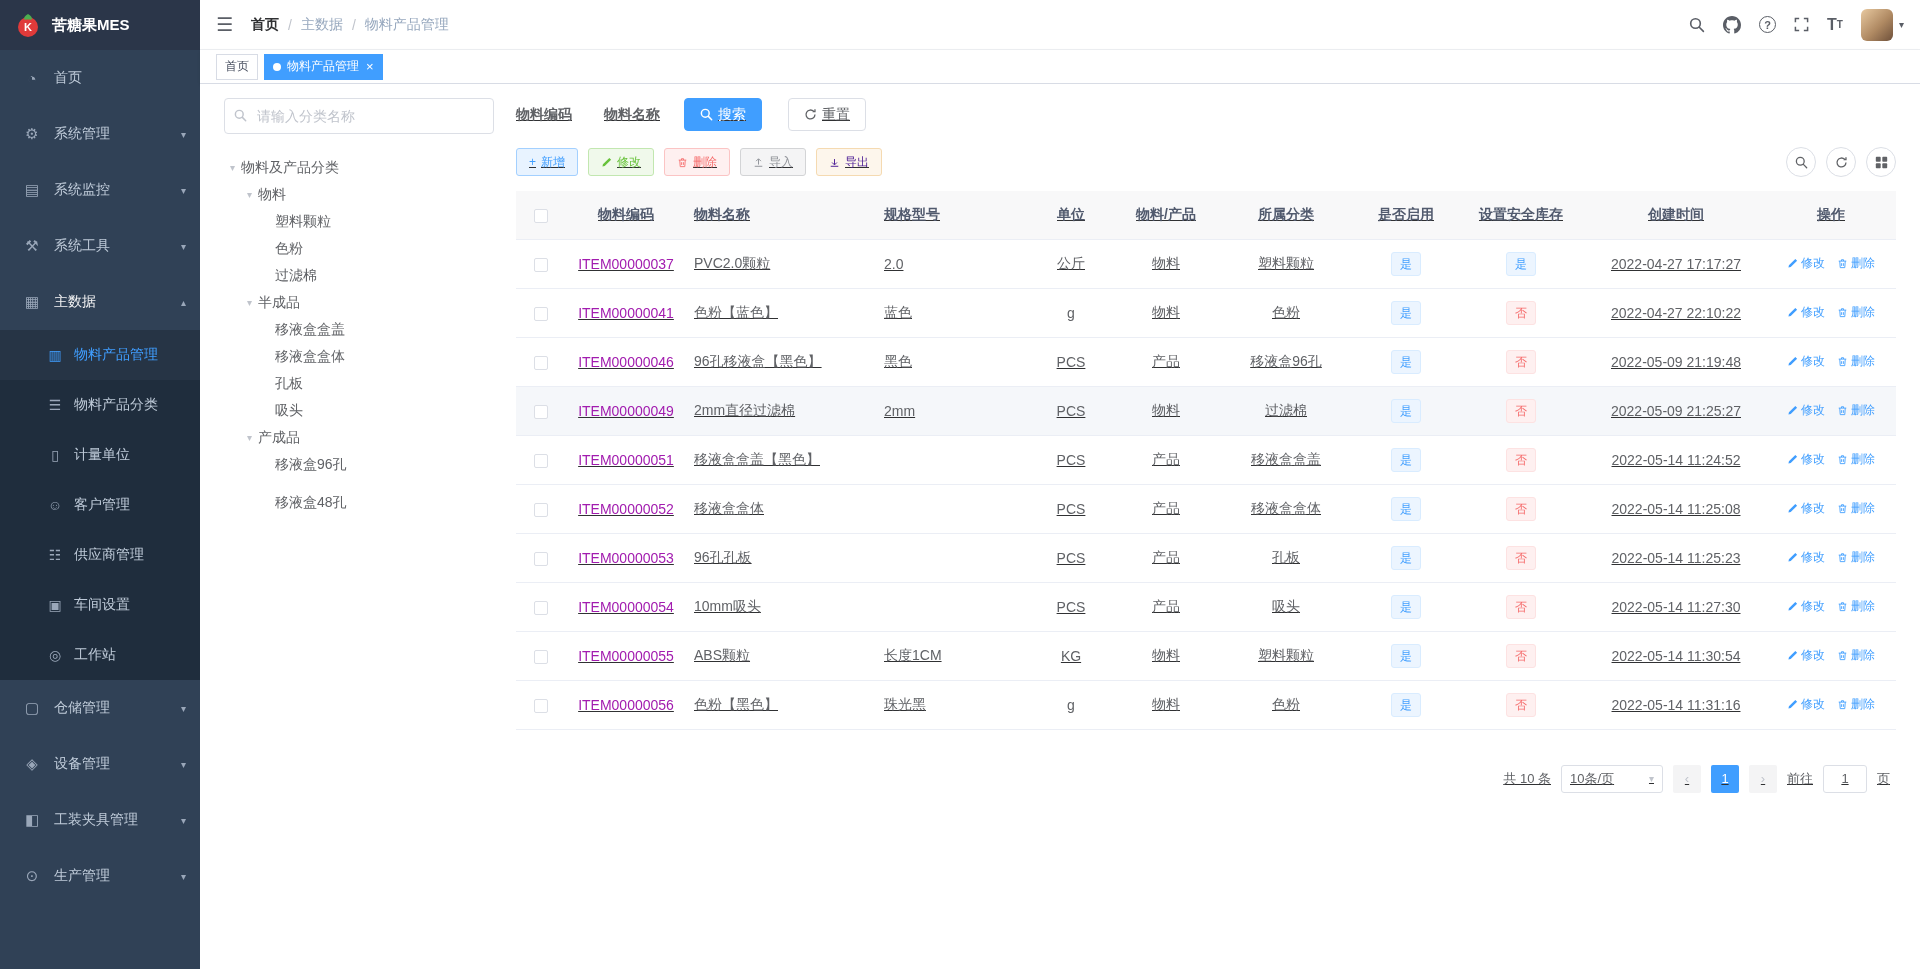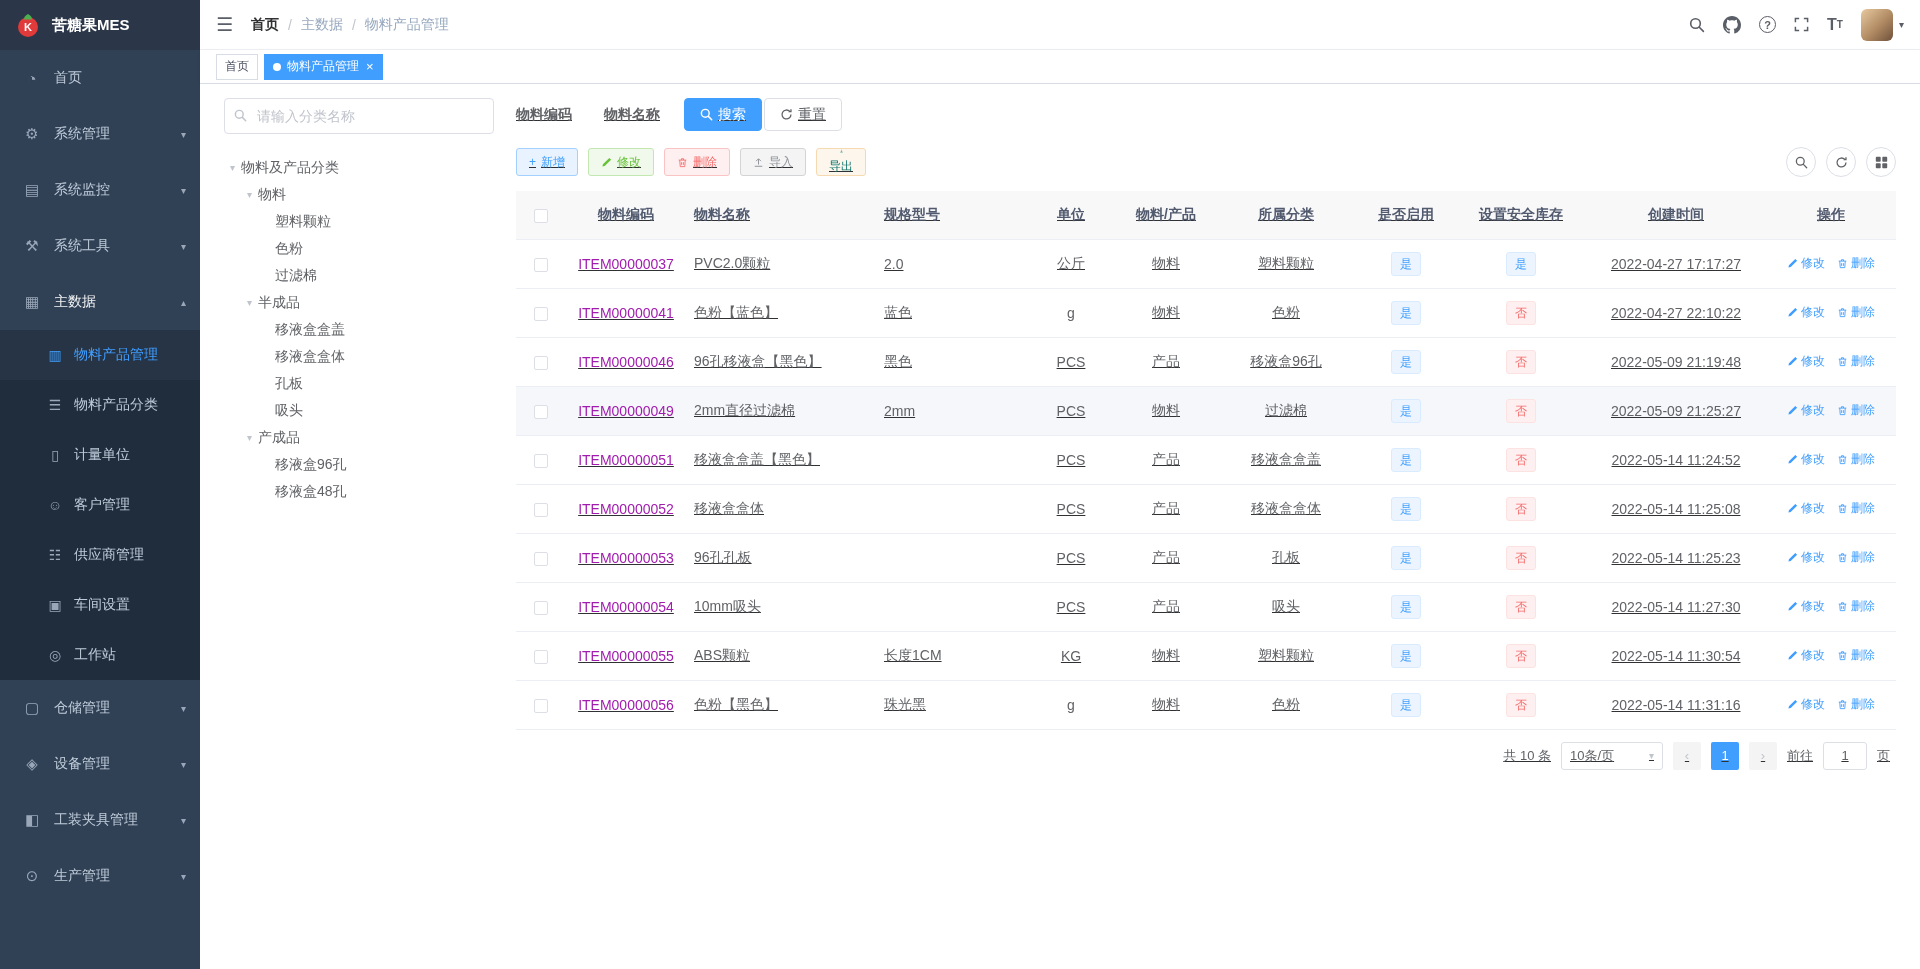--- a/index.html
+++ b/index.html
@@ -57,49 +57,49 @@
   .tree-node { height: 27px; display: flex; align-items: center; color: #606266; cursor: pointer; }
   .tree-caret { width: 17px; font-size: 10px; color: #c0c4cc; text-align: center; flex-shrink: 0; }
   .right-panel { flex: 1; min-width: 0; text-decoration: underline; }
   
   .filter-row { display: flex; align-items: center; }
   .filter-label { font-weight: bold; color: #606266; margin-right: 10px; white-space: nowrap; }
   .filter-label.ml { margin-left: 22px; }
   .filter-input { width: 222px; height: 36px; border: 1px solid #dcdfe6; border-radius: 4px; padding: 0 12px; font-size: 14px; color: #606266; outline: none; }
   .btn { height: 33px; border-radius: 4px; border: 1px solid #dcdfe6; font-size: 14px; display: inline-flex; align-items: center; gap: 5px; padding: 0 15px; cursor: pointer; background: #fff; color: #606266; }
   .btn-primary { background: #409EFF; border-color: #409EFF; color: #fff; margin-left: 14px; }
-  .btn-default { margin-left: 2px; }
+  .btn-default { margin-left: 26px; }
   
   .toolbar { margin-top: 16px; display: flex; align-items: center; }
   .btn-mini { height: 28px; padding: 0 12px; font-size: 12px; border-radius: 3px; display: inline-flex; align-items: center; gap: 5px; margin-right: 10px; border: 1px solid; cursor: pointer; }
   .b-add    { background: #e8f3ff; border-color: #a3d0ff; color: #409EFF; }
   .b-edit   { background: #f0f9eb; border-color: #c2e7b0; color: #67C23A; }
   .b-del    { background: #fef0f0; border-color: #fbc4c4; color: #F56C6C; }
   .b-import { background: #f4f4f5; border-color: #d3d4d6; color: #909399; }
-  .b-export { background: #fdf6ec; border-color: #f5dab1; color: #0f766e; flex-direction: column; }
+  .b-export { background: #fdf6ec; border-color: #f5dab1; color: #4c1d95; }
   .toolbar-right { margin-left: auto; display: flex; align-items: center; gap: 10px; }
   .tool-circle { width: 30px; height: 30px; border-radius: 50%; border: 1px solid #dcdfe6; display: inline-flex; align-items: center; justify-content: center; color: #606266; cursor: pointer; background: #fff; }
   
   .table-wrap { margin-top: 14px; }
   table { width: 100%; border-collapse: collapse; table-layout: fixed; }
   thead th { background: #f8f8f9; height: 48px; font-weight: bold; color: #515a6e; font-size: 14px; border-bottom: 1px solid #ebeef5; padding: 0 8px; text-align: center; white-space: nowrap; }
   thead th.left { text-align: left; }
   tbody td { height: 49px; border-bottom: 1px solid #ebeef5; color: #606266; font-size: 14px; padding: 0 8px; white-space: nowrap; overflow: hidden; }
   td.center { text-align: center; }
   td.left { text-align: left; }
   tr.hl { background: #f5f7fa; }
   .checkbox { width: 14px; height: 14px; border: 1px solid #dcdfe6; border-radius: 2px; background: #fff; display: inline-block; vertical-align: middle; cursor: pointer; }
   .link { color: #a21caf; cursor: pointer; }
   .badge { display: inline-block; min-width: 30px; padding: 0 8px; height: 24px; line-height: 22px; border-radius: 3px; font-size: 12px; border: 1px solid; text-align: center; }
   .b-yes { background: #ecf5ff; border-color: #d9ecff; color: #409EFF; }
   .b-no  { background: #fef0f0; border-color: #fde2e2; color: #F56C6C; }
   .op { color: #409EFF; font-size: 12px; margin: 0 6px; display: inline-flex; align-items: center; gap: 3px; cursor: pointer; }
   .op svg { flex-shrink: 0; }
   
-  .pagination { margin-top: 12px; display: flex; align-items: center; justify-content: flex-end; gap: 10px; color: #606266; font-size: 13px; padding-right: 6px; }
+  .pagination { margin-top: 35px; display: flex; align-items: center; justify-content: flex-end; gap: 10px; color: #606266; font-size: 13px; padding-right: 6px; }
   .page-size { width: 102px; height: 28px; border: 1px solid #dcdfe6; border-radius: 3px; display: inline-flex; align-items: center; justify-content: space-between; padding: 0 8px; background: #fff; cursor: pointer; }
   .page-size .psc { color: #c0c4cc; font-size: 10px; }
   .pg-btn { min-width: 28px; height: 28px; background: #f4f4f5; border-radius: 2px; display: inline-flex; align-items: center; justify-content: center; cursor: pointer; font-size: 13px; }
   .pg-btn.disabled { color: #c0c4cc; }
   .pg-cur { background: #409EFF; color: #fff; }
   .goto-input { width: 44px; height: 28px; border: 1px solid #dcdfe6; border-radius: 3px; text-align: center; font-size: 13px; color: #606266; outline: none; }
 </style>
 </head>
 <body>
 
@@ -294,21 +294,21 @@
             <span class="tree-label">吸头</span>
           </div>
           <div class="tree-node" style="padding-left: 17px;">
             <span class="tree-caret">▾</span>
             <span class="tree-label">产成品</span>
           </div>
           <div class="tree-node" style="padding-left: 34px;">
             <span class="tree-caret"></span>
             <span class="tree-label">移液盒96孔</span>
           </div>
-          <div class="tree-node" style="padding-left: 34px;">
+          <div class="tree-node" style="padding-left: 34px; margin-top: 11px;">
             <span class="tree-caret"></span>
             <span class="tree-label">移液盒48孔</span>
           </div>
         </div>
     </div>
 
     <div class="right-panel">
 
       <div class="filter-row">
         <span class="filter-label">物料编码</span>

